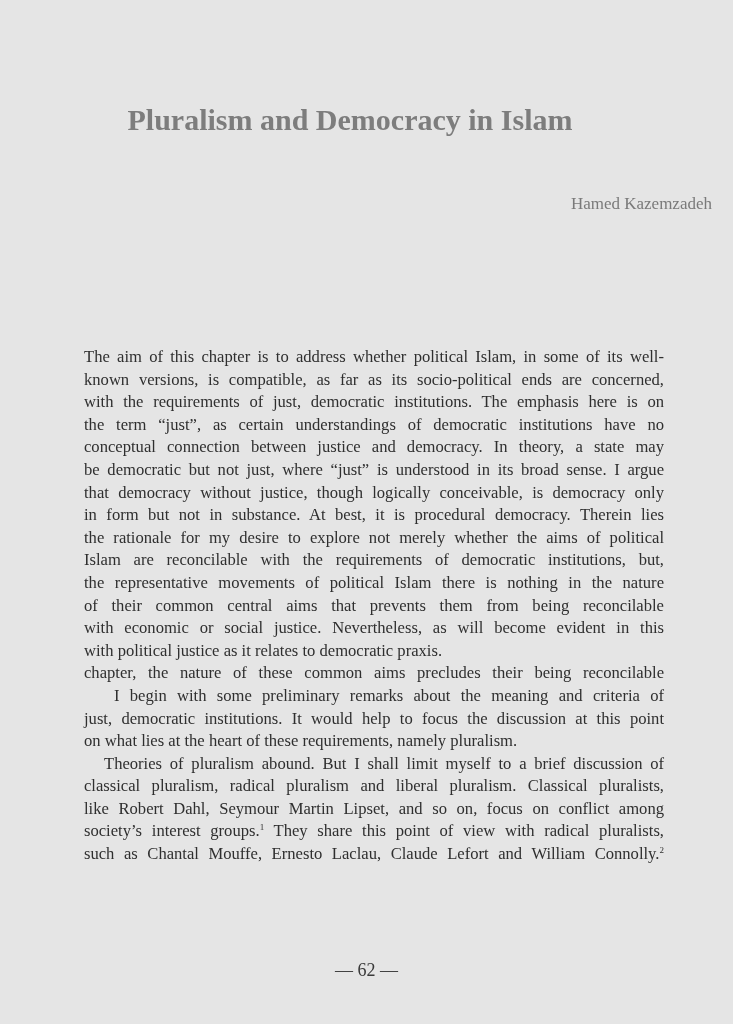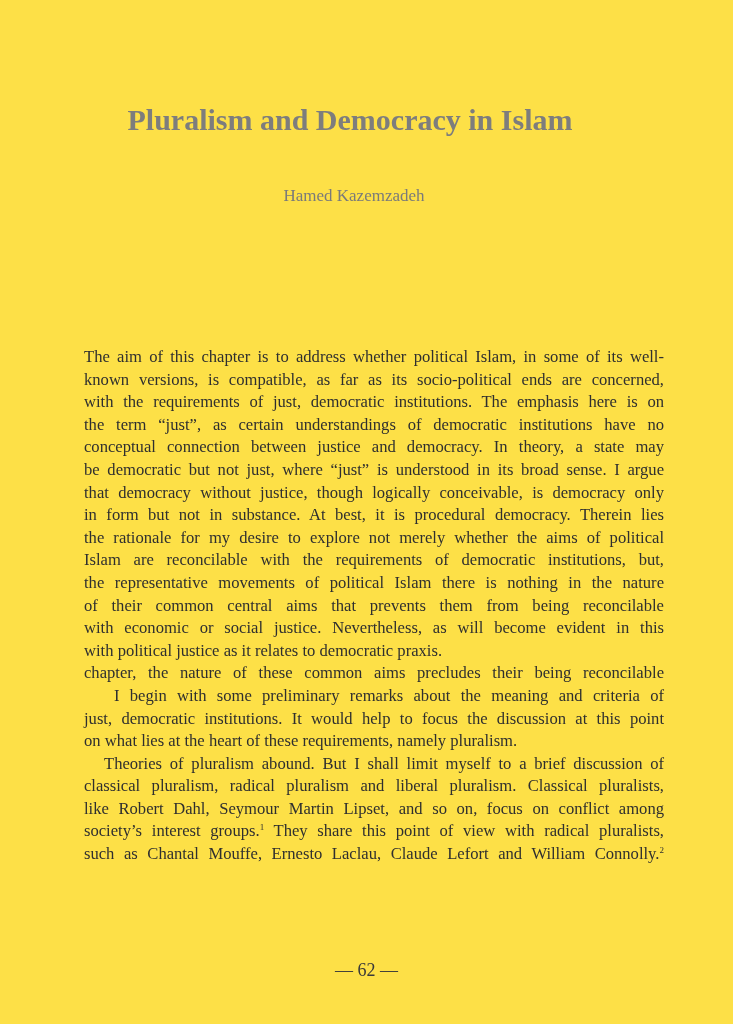--- a/index.html
+++ b/index.html
@@ -4,47 +4,47 @@
   <style>
     html, body {
       margin: 0;
       padding: 0;
       background: #ffffff;
     }
     .page {
       position: relative;
       width: 733px;
       height: 1024px;
-      background: #fde047;
+      background: #e5e5e5;
       overflow: hidden;
     }
     .chapter-title {
       position: absolute;
       left: 0;
       top: 100px;
       width: 700px;
       text-align: center;
       font-family: "Liberation Serif", serif;
       font-weight: bold;
       font-size: 30px;
       line-height: 40px;
       color: #7d7d7d;
       margin: 0;
     }
     .chapter-author {
       position: absolute;
       left: 0;
       top: 181px;
       width: 700px;
-      text-align: center;
+      text-align: right;
       font-family: "Liberation Serif", serif;
       font-size: 17px;
       line-height: 22px;
       color: #7a7a7a;
-      margin: 4px;
+      margin: 12px;
     }
     .body-text {
       position: absolute;
       left: 68px;
       top: 346px;
       width: 596px;
       font-family: "Liberation Serif", serif;
       font-size: 16.6px;
       line-height: 22.6px;
       color: #2f2f2f;

